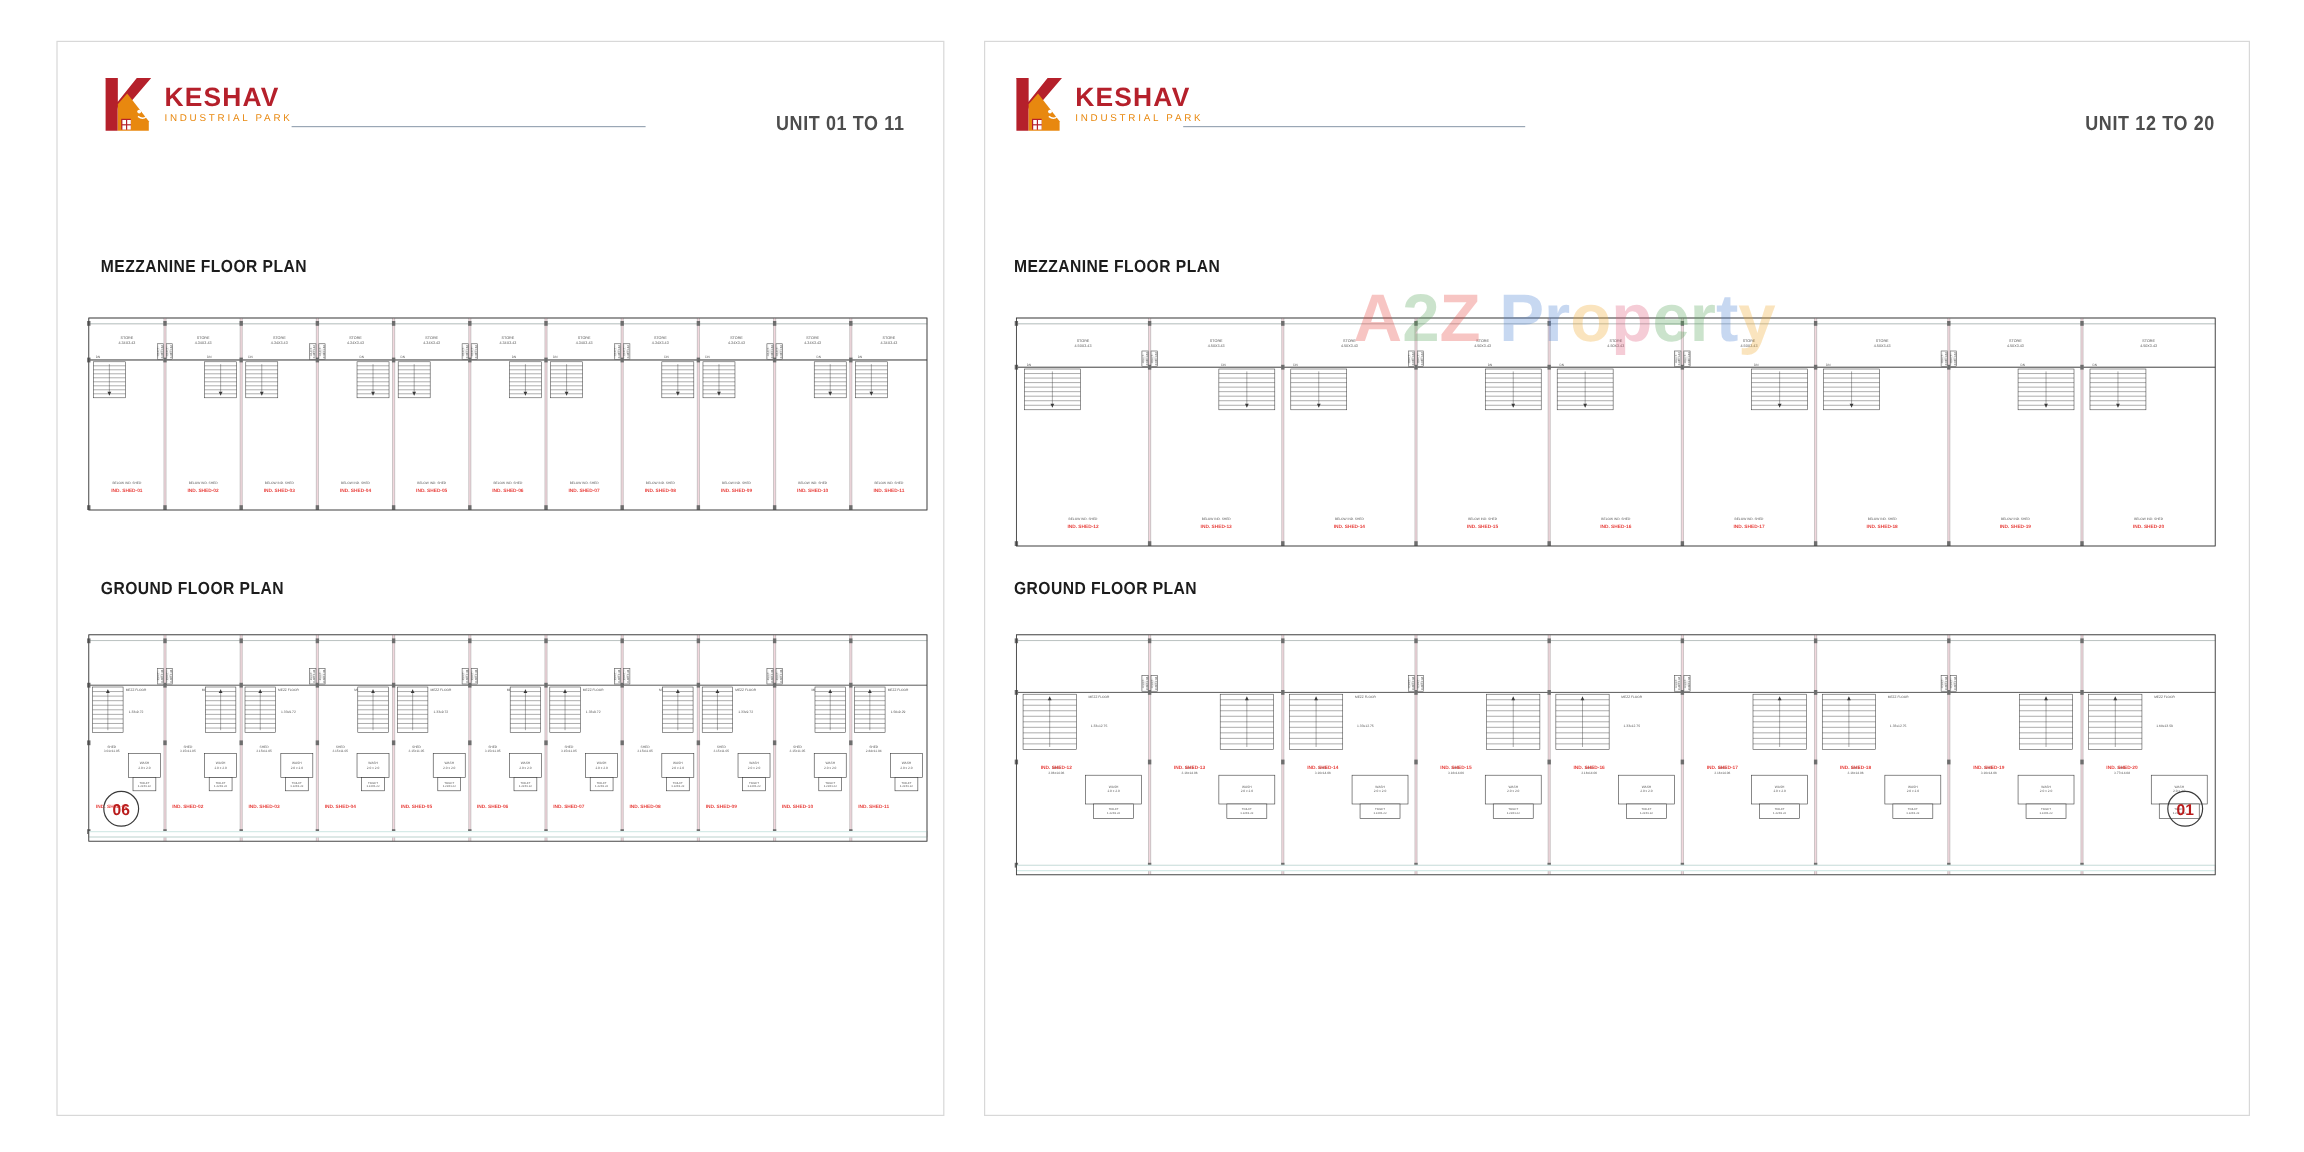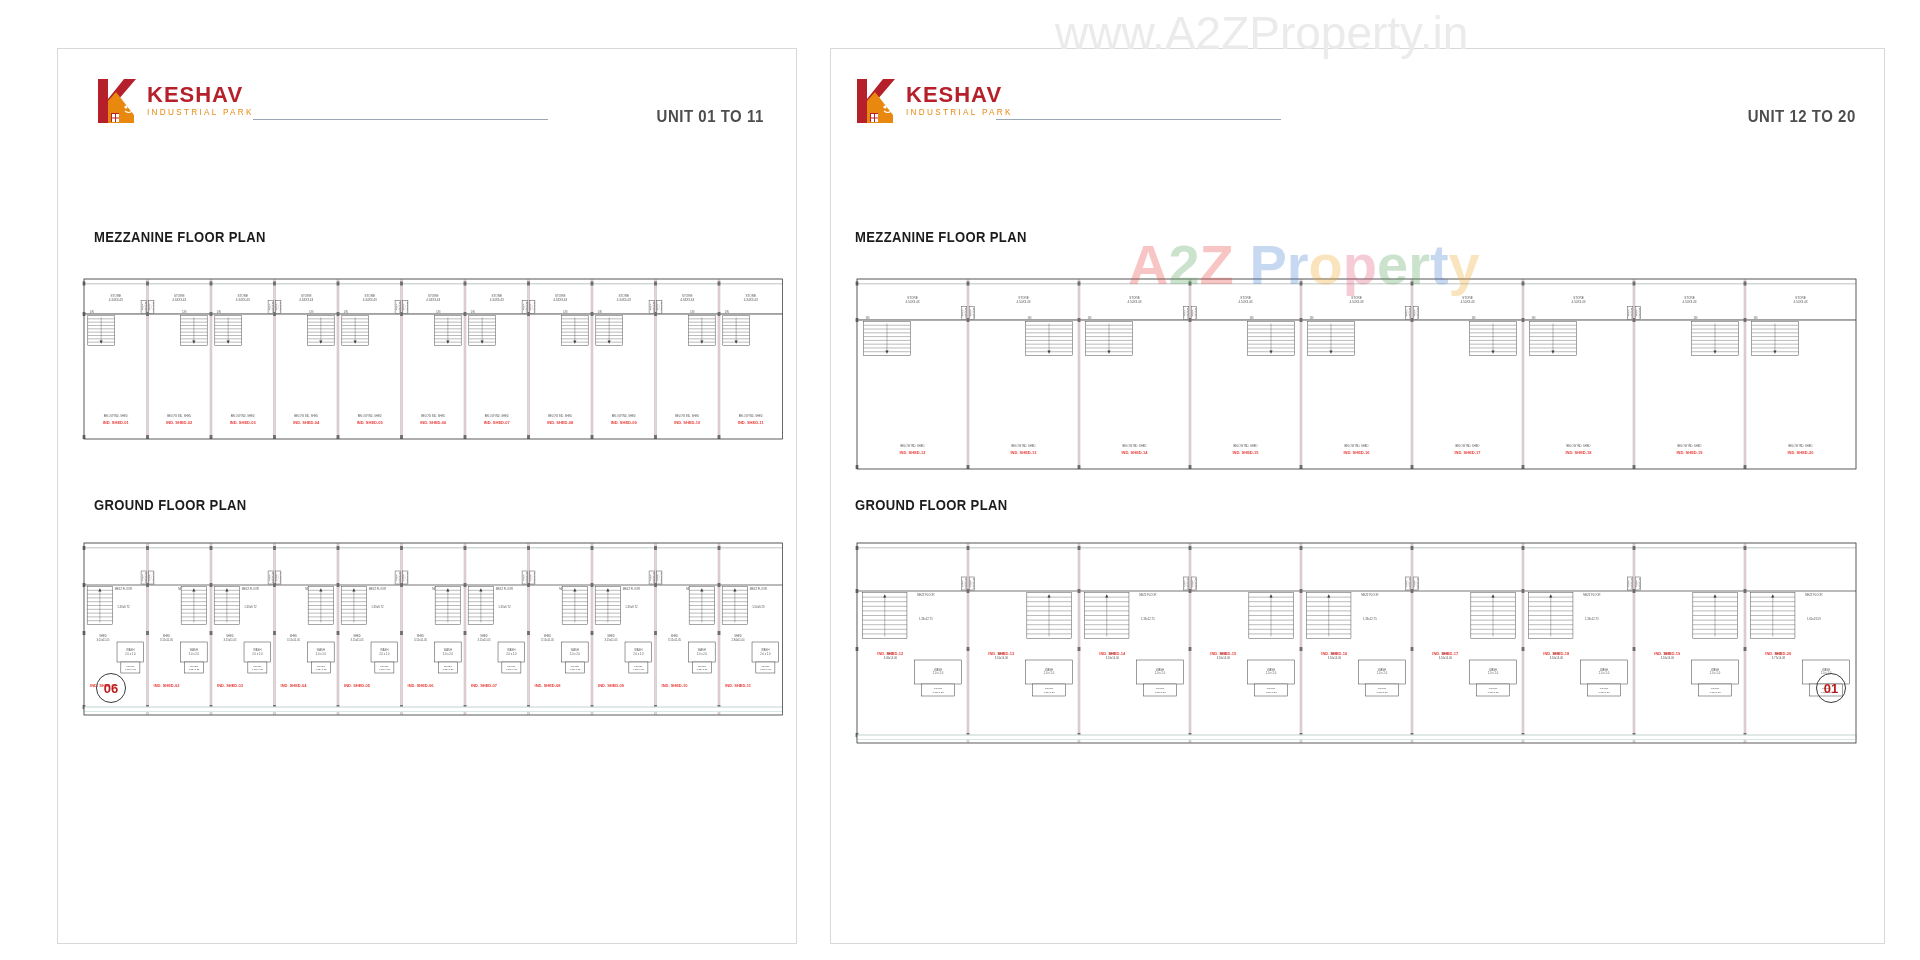--- a/index.html
+++ b/index.html
@@ -15,22 +15,22 @@
   
   .wm-top {
     position: absolute; left: 1055px; top: 6px;
     font-size: 46px; font-weight: 400; letter-spacing: 0px;
     color: #ebebeb; white-space: nowrap; z-index: 2;
     font-family: "Liberation Sans", sans-serif;
   }
 
   
   .sheet {
-    position: absolute; top: 48px; height: 896px;
-    background: #fff; border: 1px solid #d8d8d8; margin-left: 10px;
+    position: absolute; top: 34px; height: 896px;
+    background: #fff; border: 1px solid #d8d8d8;
   }
   .sheet-left  { left: 47px;  width: 740px; }
   .sheet-right { left: 820px; width: 1055px; }
 
   
   .hdr { position: absolute; left: 0; top: 0; width: 100%; height: 110px; }
   .logo { position: absolute; display: flex; align-items: center; }
   .logo-left  { left: 36px; top: 28px; }
   .logo-right { left: 22px; top: 28px; }
   .logo-mark { position: relative; width: 46px; height: 48px; margin-right: 7px; }
@@ -95,21 +95,20 @@
     display: flex; align-items: center; justify-content: center;
     font-size: 13px; font-weight: 700; color: #b91c1c;
     font-family: "Liberation Sans", sans-serif;
   }
 </style>
 </head>
 <body>
 
 <div class="stage">
 
-  <div class="wm-top">www.A2ZProperty.in</div>
 
   <div class="sheet sheet-left">
 
     <div class="hdr">
       <div class="logo logo-left">
         <div class="logo-mark">
           <svg width="46" height="48" viewBox="0 0 46 48">
             <path d="M4 2 L14 2 L14 22 L30 2 L42 2 L24 23 L16 32 Z" fill="#b5202b"></path>
             <path d="M14 24 L22 15 L40 38 L40 46 L14 46 Z" fill="#e8880f"></path>
             <path d="M4 2 L14 2 L14 46 L4 46 Z" fill="#b5202b"></path>

